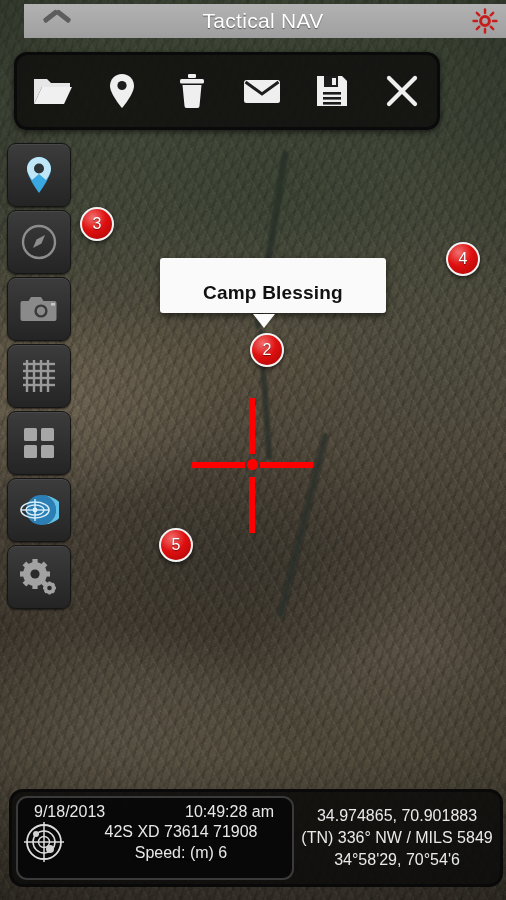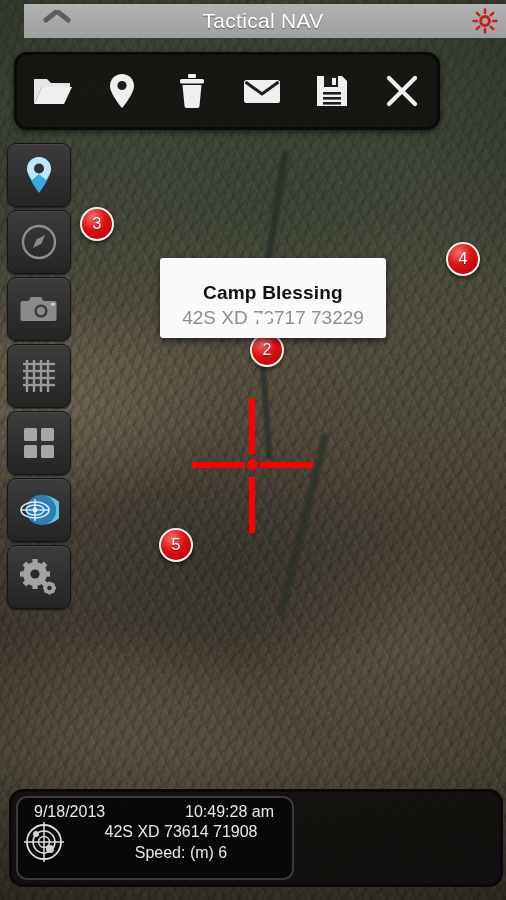--- a/index.html
+++ b/index.html
@@ -129,21 +129,20 @@
   </div>
   <div class="pin" style="left:250px;top:333px;">
     <span>2</span>
   </div>
   <div class="pin" style="left:159px;top:528px;">
     <span>5</span>
   </div>
 
   <div class="callout">
     <div class="ttl">Camp Blessing</div>
-    <div class="sub">42S XD 73717 73229</div>
   </div>
   <div class="callout-tail"></div>
 
   <div class="header">
     <div class="hdr-back">
       <div class="chev"></div>
     </div>
     <div class="hdr-title">Tactical NAV</div>
     <div class="hdr-sun">
       <svg width="26" height="26" viewBox="0 0 26 26">
@@ -309,15 +308,20 @@
             <circle cx="13" cy="13" r="3" fill="#d2d2d2"></circle>
             <circle cx="27" cy="28" r="4" fill="#d2d2d2"></circle>
           </svg>
         </div>
         <div class="st-col">
           <div>42S XD 73614 71908</div>
           <div>Speed: (m) 6</div>
         </div>
       </div>
     </div>
+    <div class="status-right">
+      <div>34.974865, 70.901883</div>
+      <div>(TN) 336° NW / MILS 5849</div>
+      <div>34°58'29, 70°54'6</div>
+    </div>
   </div>
 
 </div>
 
 </body></html>

